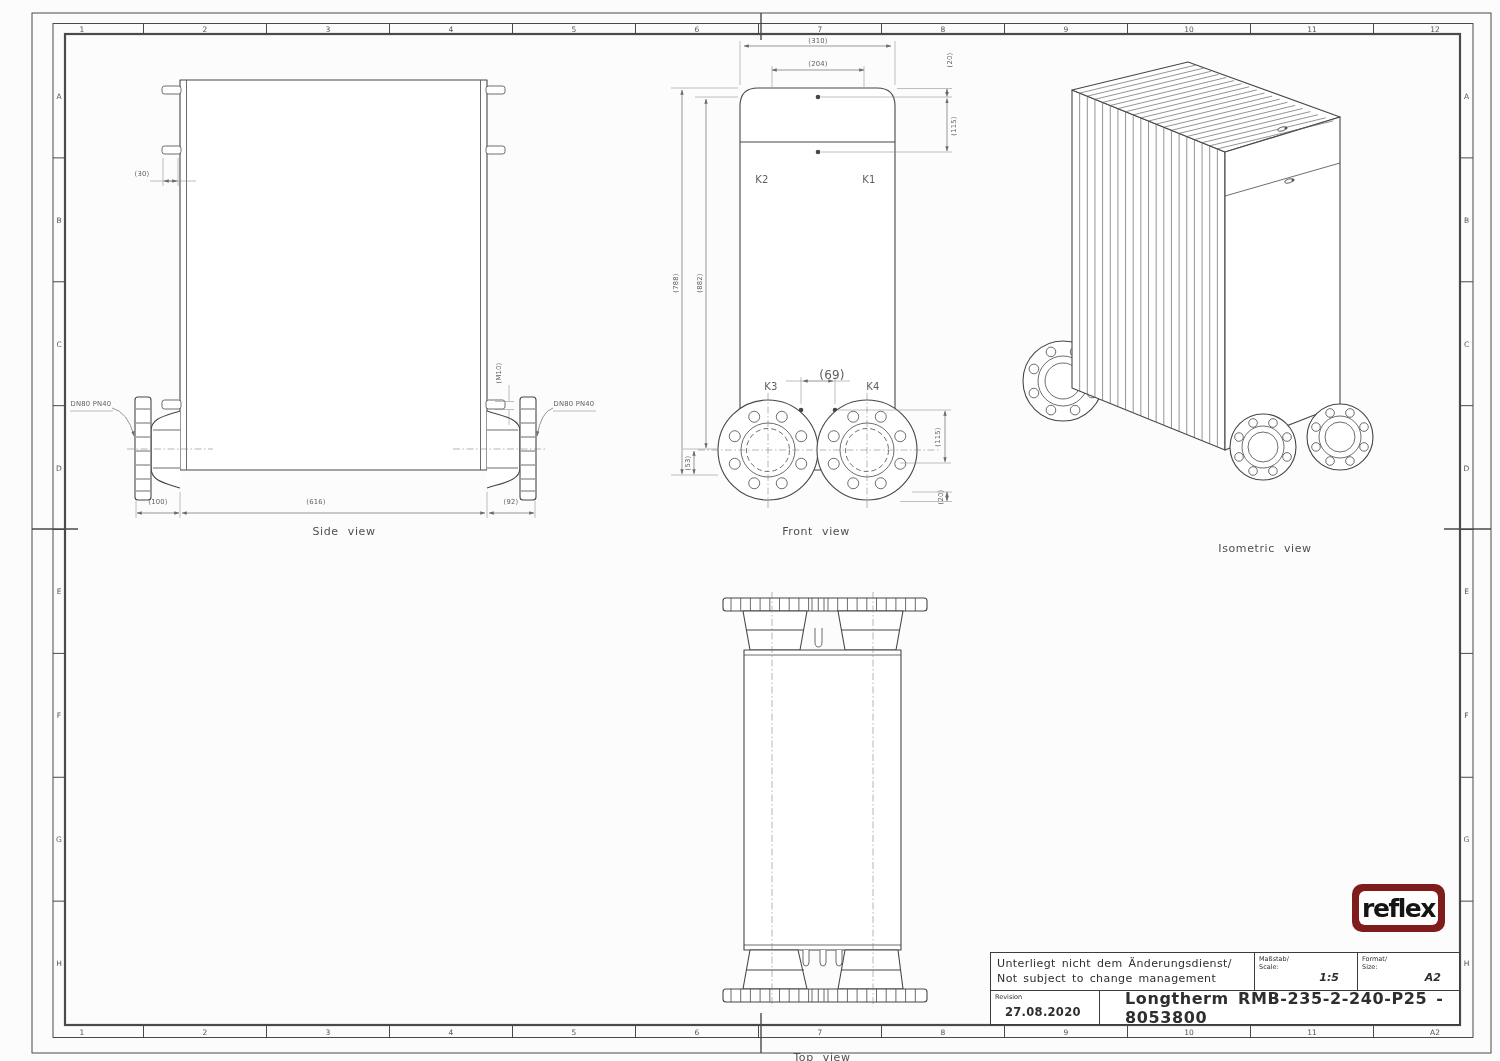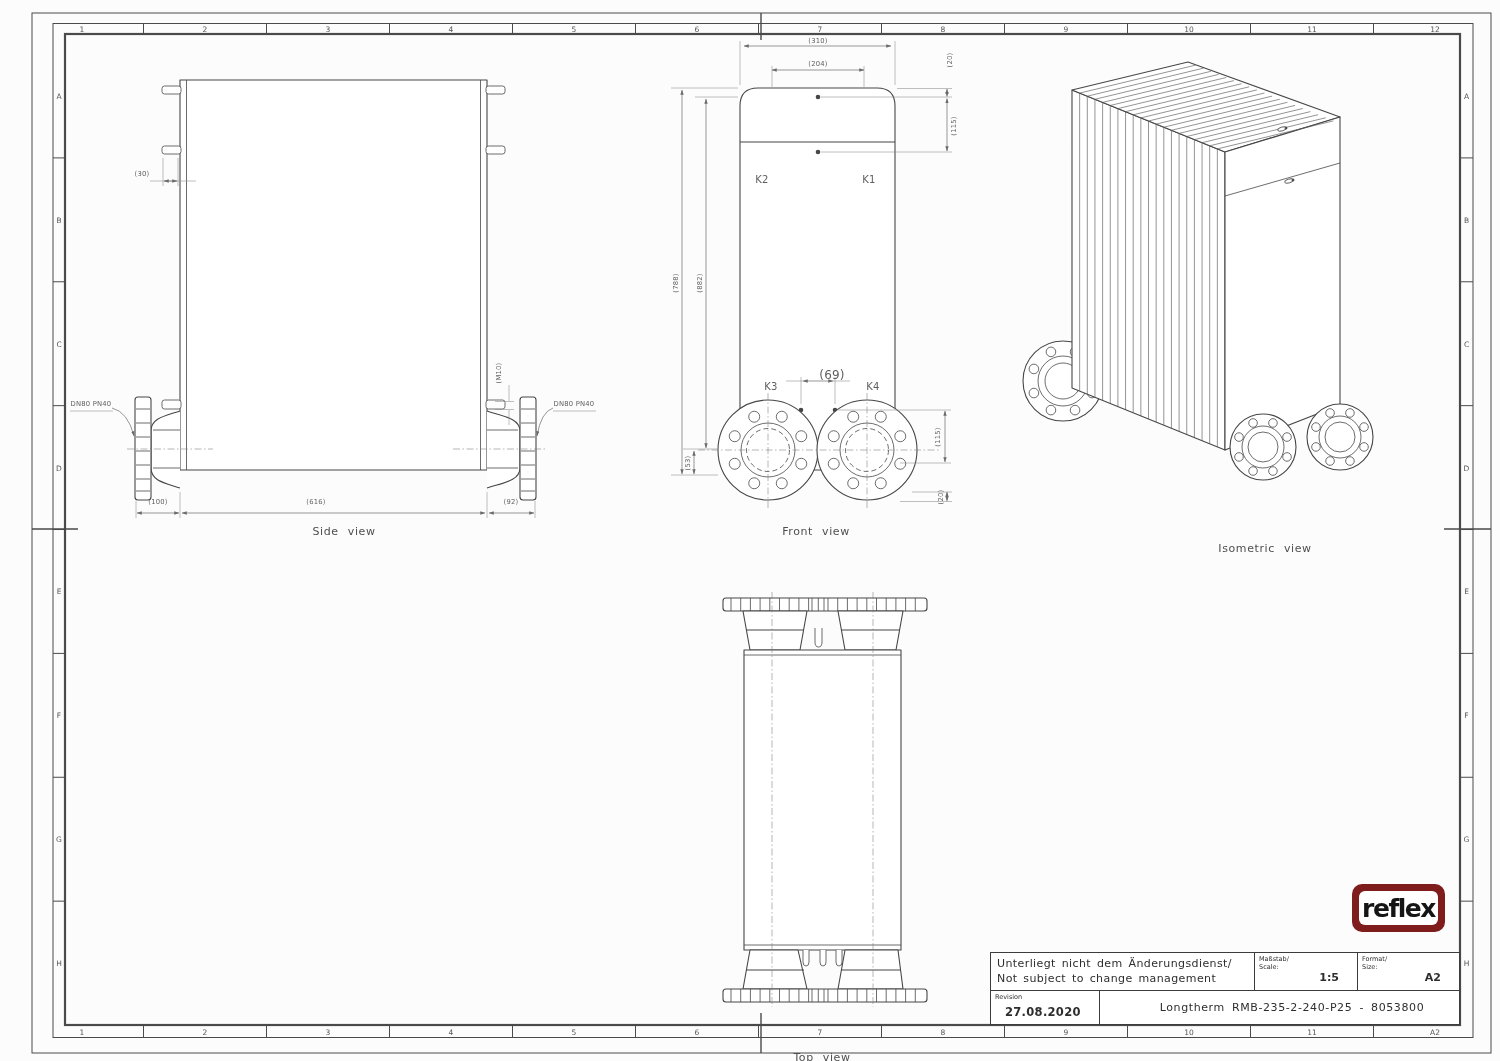--- a/index.html
+++ b/index.html
@@ -15,25 +15,25 @@
   .tb{position:absolute;left:990px;top:952px;width:470px;height:73px;
       border:1.6px solid #3c3c3c;box-sizing:border-box;background:#fff;color:#2e2e2e;}
   .tb .row1{display:flex;height:38px;border-bottom:1.2px solid #3c3c3c;box-sizing:border-box;}
   .tb .row2{display:flex;height:33px;box-sizing:border-box;gap:25px;}
   .tb .c{box-sizing:border-box;border-right:1.2px solid #3c3c3c;position:relative;}
   .tb .c:last-child{border-right:none;}
   .note{width:264px;padding:3px 6px;font-size:11px;line-height:15px;letter-spacing:.4px;word-spacing:2px;}
   .scale{width:103px;}
   .fmt{width:100px;flex:1;}
   .minilab{position:absolute;left:4px;top:2px;font-size:6.5px;line-height:8px;color:#2e2e2e;}
-  .bigval{position:absolute;right:18px;bottom:6px;font-size:11px;font-weight:bold;}
+  .bigval{position:absolute;right:18px;bottom:6px;font-size:11px;font-weight:bold;font-style:italic;}
   .rev{width:109px;}
   .revdate{position:absolute;left:14px;bottom:5px;font-size:11.5px;font-weight:bold;letter-spacing:.3px;}
   .dtitle{flex:1;display:flex;align-items:center;justify-content:center;
-          font-size:11px;font-weight:normal;letter-spacing:.6px;word-spacing:3px;}
+          font-size:16px;font-weight:bold;letter-spacing:.6px;word-spacing:3px;}
   
   .logo{position:absolute;left:1352px;top:884px;width:93px;height:48px;border-radius:10px;
         display:flex;align-items:center;justify-content:center;}
   .logo .inner{width:79px;height:34px;background:#fff;border-radius:6px;display:flex;
         align-items:center;justify-content:center;}
   .logo .inner span{font-size:25px;font-weight:bold;color:#151515;letter-spacing:-1.5px;
         transform:scaleY(1.02);}
 </style>
 </head>
 <body>

